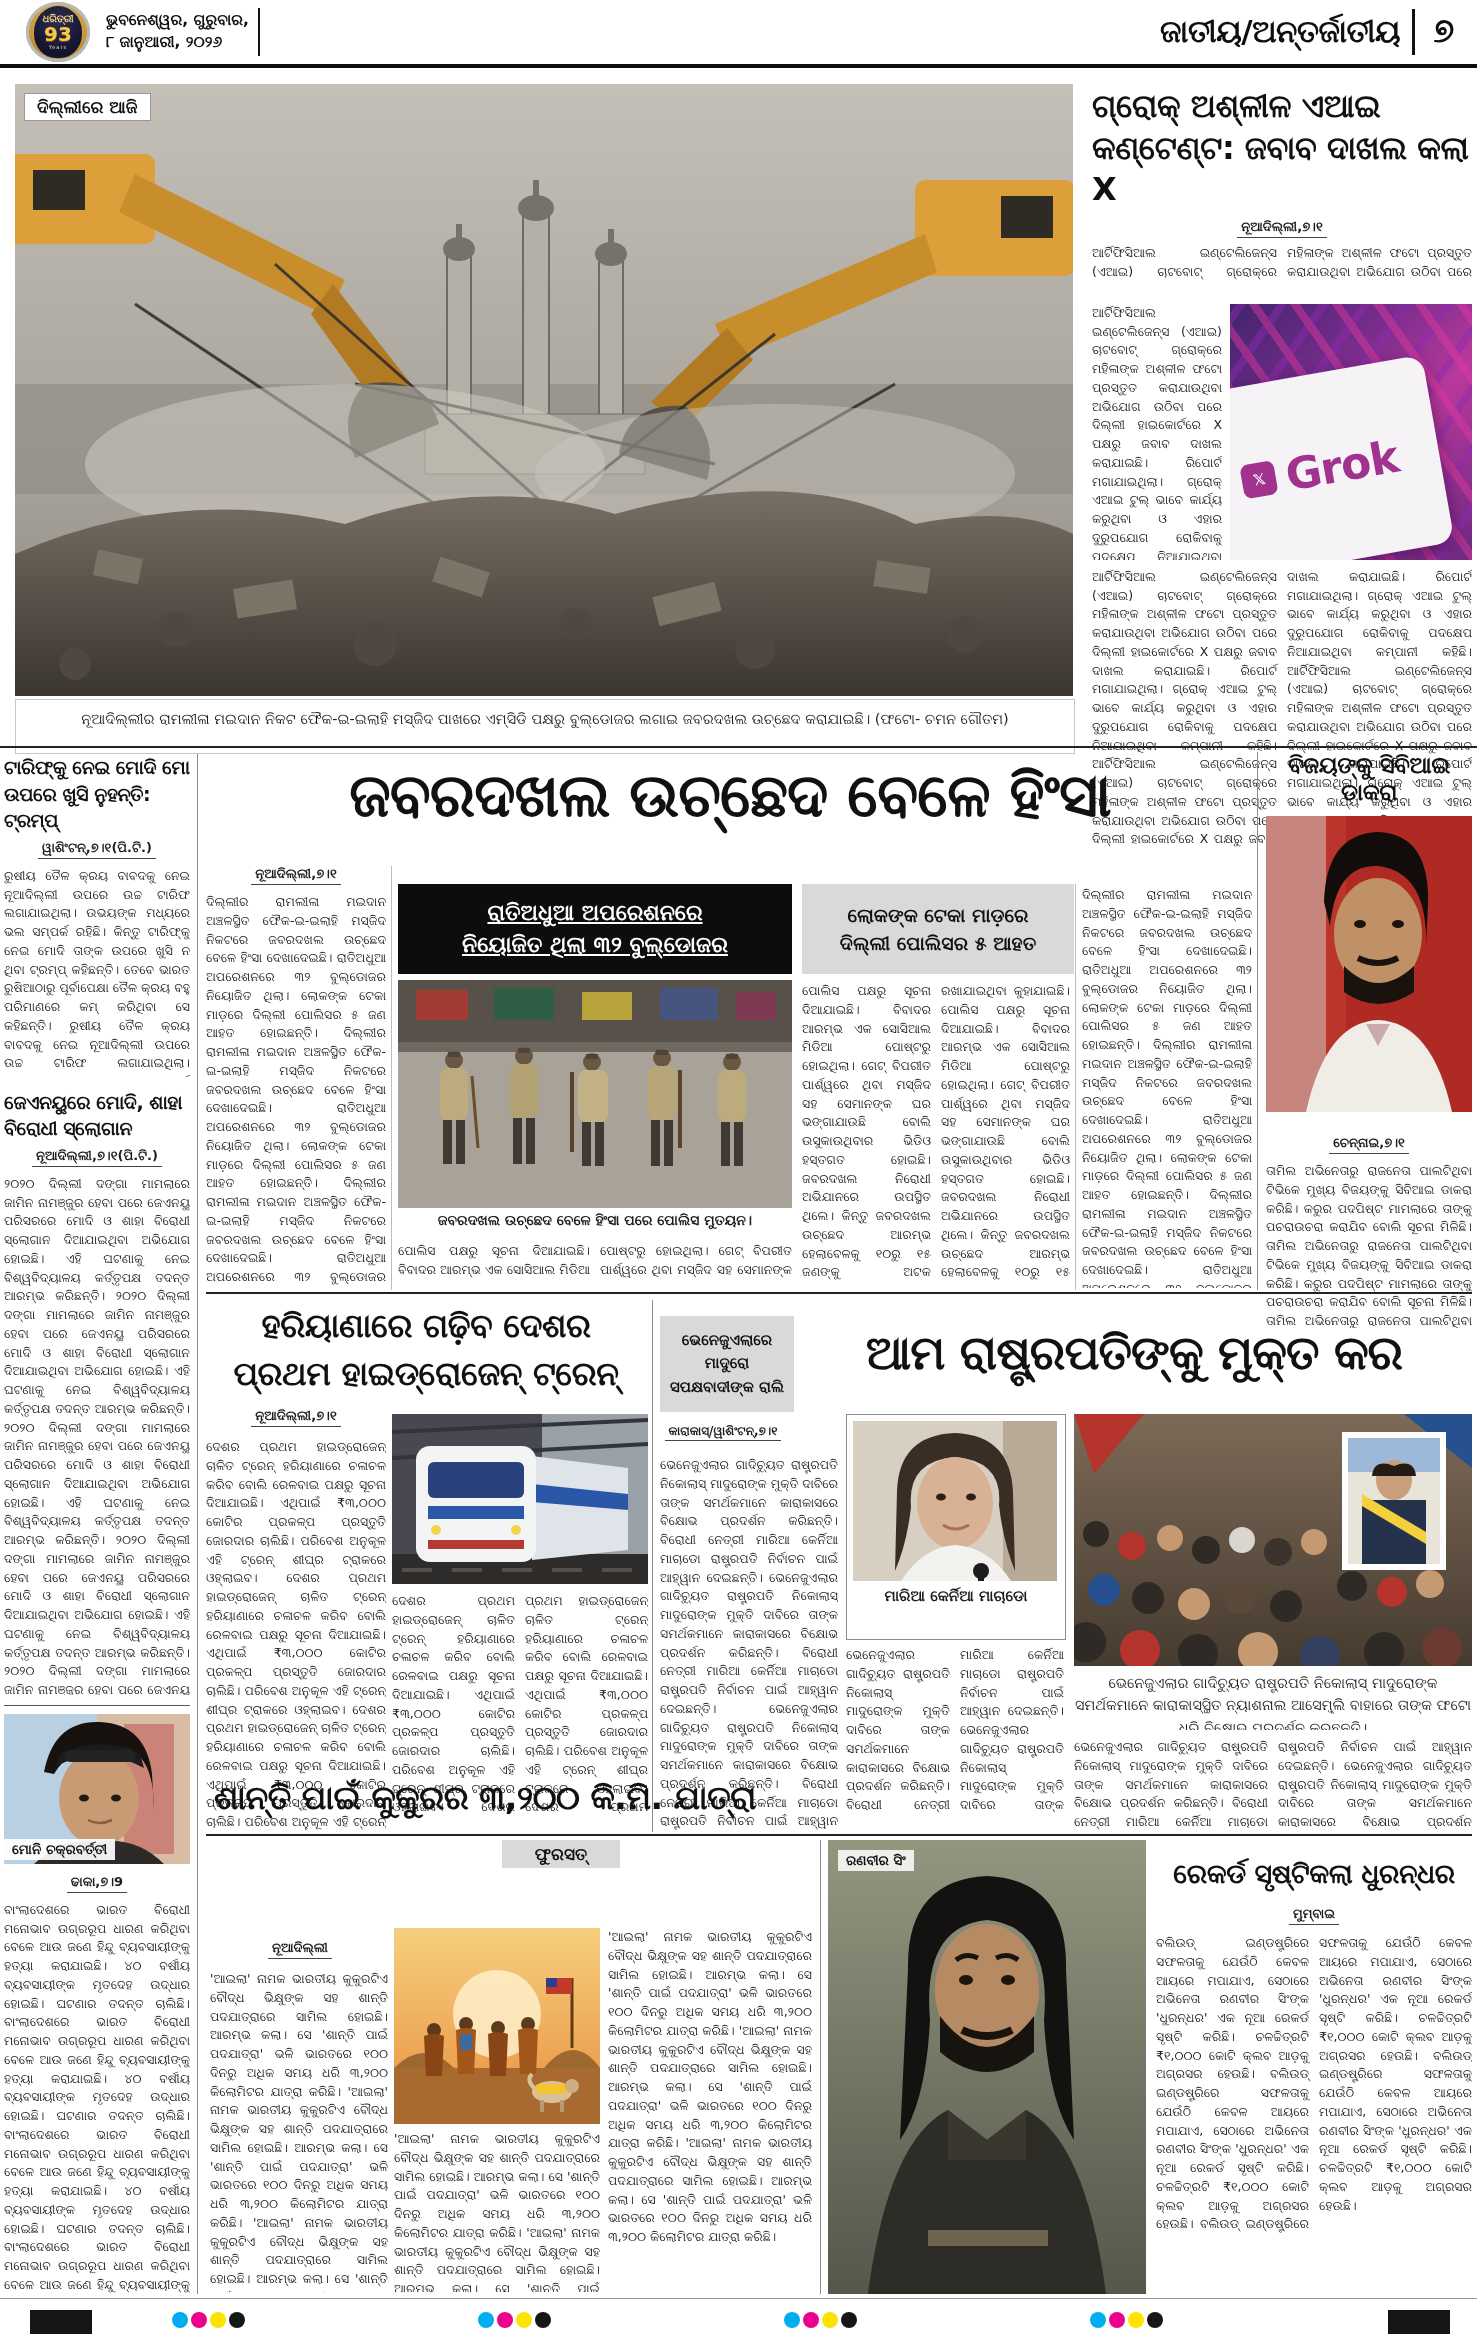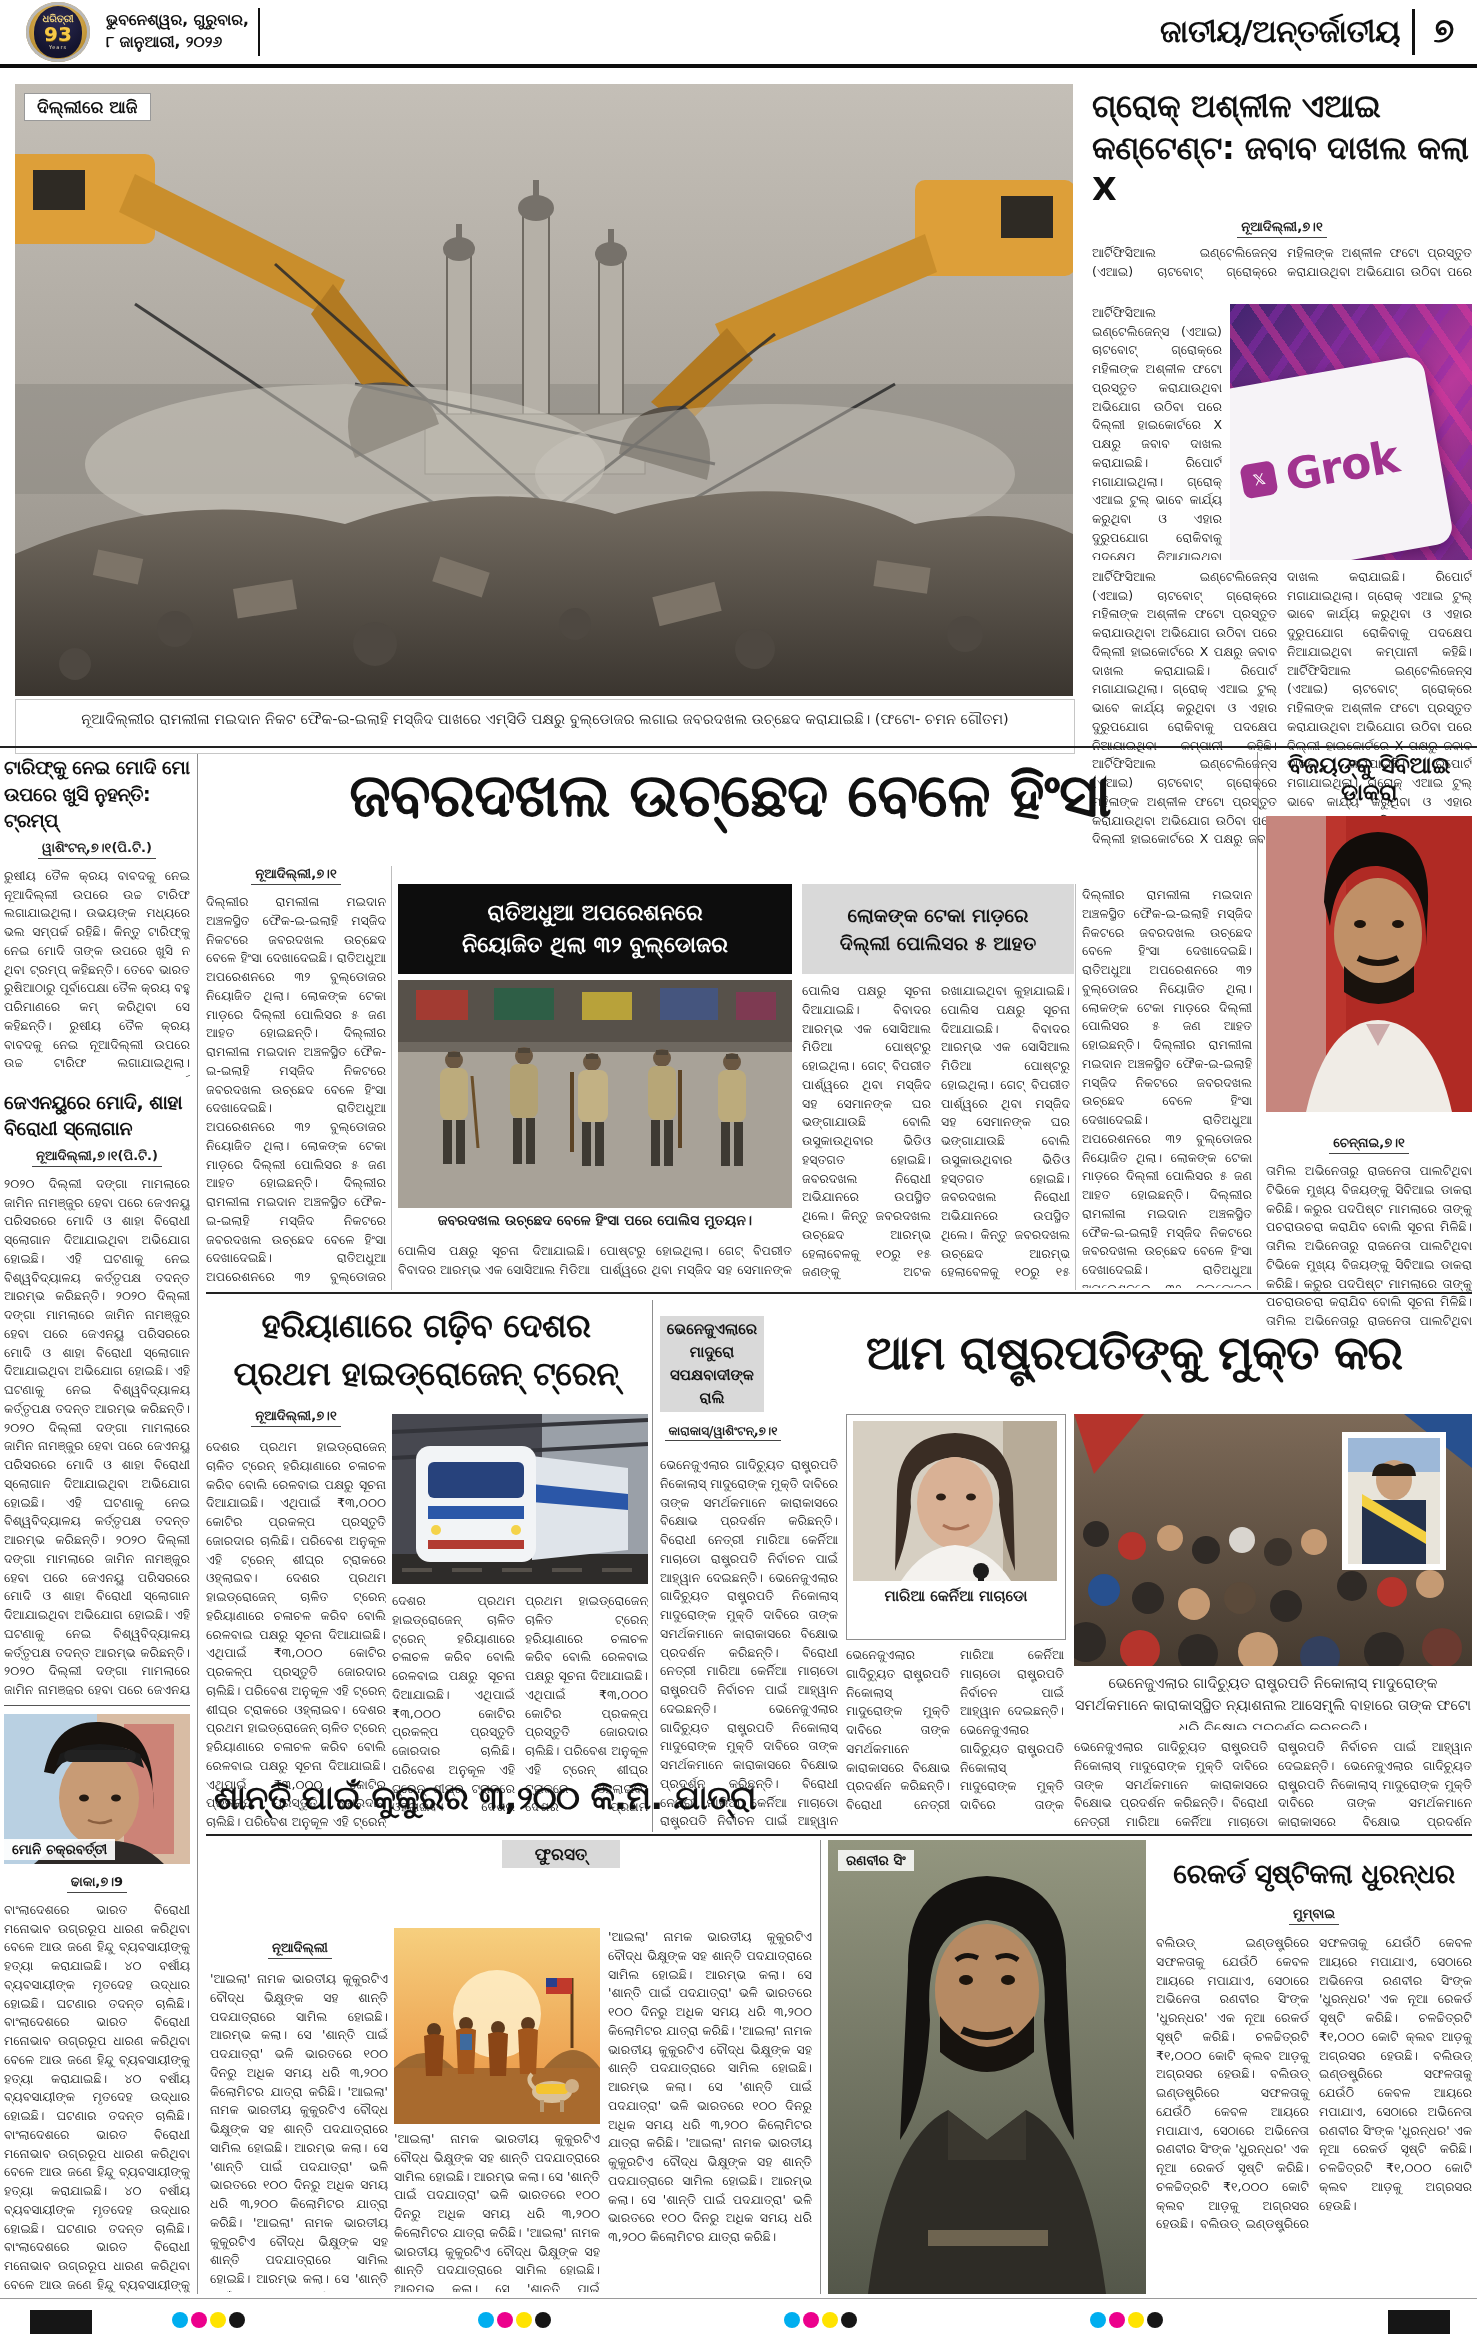--- a/index.html
+++ b/index.html
@@ -28,21 +28,21 @@
   .logo-core{position:absolute;left:14px;top:4px;width:48px;height:52px;border-radius:50% 50% 46% 46%;
              background:radial-gradient(circle at 50% 30%,#2c2c54 0%,#14142e 70%);
              display:flex;flex-direction:column;align-items:center;justify-content:center;}
   .logo-name{font-size:10px;font-weight:800;color:#f5d87e;line-height:1;}
   .logo-52{font-size:20px;font-weight:800;color:#f7c948;line-height:1;text-shadow:0 1px 0 #7a5a10;}
   .logo-years{font-size:5px;color:#efe3bd;letter-spacing:1px;}
   
   .photo-tag{position:absolute;left:10px;top:10px;background:#fff;color:#111;font-weight:800;
              font-size:17px;padding:3px 12px;box-shadow:0 0 0 1px #999;}
   .black-box{background:#0d0d0d;color:#fff;font-weight:800;text-align:center;
-             display:flex;flex-direction:column;justify-content:center;line-height:1.45;}
+             display:flex;flex-direction:column;justify-content:center;line-height:1.45;text-decoration:underline;}
   .grok-img{position:absolute;overflow:hidden;
             background:linear-gradient(135deg,#40246e 0%,#7b2d8e 35%,#b8399b 60%,#6e2a82 100%);}
   .grok-lattice{position:absolute;inset:0;opacity:.45;
       background:repeating-linear-gradient(55deg,transparent 0 26px,#e5399f 26px 34px),
                  repeating-linear-gradient(-55deg,transparent 0 26px,#8f2bb0 26px 34px);}
   .grok-card{position:absolute;left:-30px;top:70px;width:240px;height:190px;background:#f6f3f7;
              border-radius:18px;transform:rotate(-10deg);box-shadow:0 6px 18px rgba(40,0,60,.5);
              display:flex;align-items:center;justify-content:center;gap:10px;}
   .grok-mark{width:34px;height:34px;border-radius:8px;background:#a1338f;display:inline-block;
              color:#fff;font-weight:800;font-size:15px;line-height:34px;text-align:center;}
@@ -338,21 +338,21 @@
         <rect x="36" y="126" width="96" height="9" fill="#b23b32"></rect>
         <circle cx="44" cy="116" r="5" fill="#f4d34a"></circle>
           <circle cx="124" cy="116" r="5" fill="#f4d34a"></circle>
       </svg>
     </div>
     <div class="abs body-txt cols2" style="left:392px;top:1592px;width:256px;height:238px;">ଦେଶର ପ୍ରଥମ ହାଇଡ୍ରୋଜେନ୍ ଚାଳିତ ଟ୍ରେନ୍ ହରିୟାଣାରେ ଚଳାଚଳ କରିବ ବୋଲି ରେଳବାଇ ପକ୍ଷରୁ ସୂଚନା ଦିଆଯାଇଛି। ଏଥିପାଇଁ ₹୩,୦୦୦ କୋଟିର ପ୍ରକଳ୍ପ ପ୍ରସ୍ତୁତି ଜୋରଦାର ଚାଲିଛି। ପରିବେଶ ଅନୁକୂଳ ଏହି ଟ୍ରେନ୍ ଶୀଘ୍ର ଟ୍ରାକରେ ଓହ୍ଲାଇବ। ଦେଶର ପ୍ରଥମ ହାଇଡ୍ରୋଜେନ୍ ଚାଳିତ ଟ୍ରେନ୍ ହରିୟାଣାରେ ଚଳାଚଳ କରିବ ବୋଲି ରେଳବାଇ ପକ୍ଷରୁ ସୂଚନା ଦିଆଯାଇଛି। ଏଥିପାଇଁ ₹୩,୦୦୦ କୋଟିର ପ୍ରକଳ୍ପ ପ୍ରସ୍ତୁତି ଜୋରଦାର ଚାଲିଛି। ପରିବେଶ ଅନୁକୂଳ ଏହି ଟ୍ରେନ୍ ଶୀଘ୍ର ଟ୍ରାକରେ ଓହ୍ଲାଇବ। ଦେଶର ପ୍ରଥମ ହାଇଡ୍ରୋଜେନ୍ ଚାଳିତ ଟ୍ରେନ୍ ହରିୟାଣାରେ ଚଳାଚଳ କରିବ ବୋଲି ରେଳବାଇ ପକ୍ଷରୁ ସୂଚନା ଦିଆଯାଇଛି। ଏଥିପାଇଁ ₹୩,୦୦୦ କୋଟିର ପ୍ରକଳ୍ପ ପ୍ରସ୍ତୁତି ଜୋରଦାର ଚାଲିଛି। ପରିବେଶ ଅନୁକୂଳ ଏହି ଟ୍ରେନ୍ ଶୀଘ୍ର ଟ୍ରାକରେ ଓହ୍ଲାଇବ। ଦେଶର ପ୍ରଥମ ହାଇଡ୍ରୋଜେନ୍ ଚାଳିତ ଟ୍ରେନ୍ ହରିୟାଣାରେ ଚଳାଚଳ କରିବ ବୋଲି ରେଳବାଇ ପକ୍ଷରୁ ସୂଚନା ଦିଆଯାଇଛି। ଏଥିପାଇଁ ₹୩,୦୦୦ କୋଟିର ପ୍ରକଳ୍ପ ପ୍ରସ୍ତୁତି ଜୋରଦାର ଚାଲିଛି। ପରିବେଶ ଅନୁକୂଳ ଏହି ଟ୍ରେନ୍ ଶୀଘ୍ର ଟ୍ରାକରେ ଓହ୍ଲାଇବ।</div>
   </section>
   <div class="rule-v" style="left:652px;top:1300px;height:532px;"></div>
 
   <section>
-    <div class="abs kbox" style="left:660px;top:1316px;width:104px;height:96px;font-size:15px;line-height:1.55;display:flex;flex-direction:column;justify-content:center;">
+    <div class="abs kbox" style="left:660px;top:1316px;width:134px;height:96px;font-size:15px;line-height:1.55;display:flex;flex-direction:column;justify-content:center;">
       <div>ଭେନେଜୁଏଲାରେ</div>
       <div>ମାଦୁରୋ</div>
       <div>ସପକ୍ଷବାଦୀଙ୍କ ରାଲି</div>
     </div>
     <h2 class="abs hl" style="left:796px;top:1308px;width:676px;margin:0;font-size:47px;line-height:1.9;text-align:center;letter-spacing:-1px;">ଆମ ରାଷ୍ଟ୍ରପତିଙ୍କୁ ମୁକ୍ତ କର</h2>
     <div class="abs dateline" style="left:652px;top:1424px;width:142px;font-size:12px;"><span>କାରାକାସ୍/ୱାଶିଂଟନ୍,୭।୧</span></div>
     <div class="abs body-txt" style="left:660px;top:1456px;width:178px;height:374px;">ଭେନେଜୁଏଲାର ଗାଦିଚ୍ୟୁତ ରାଷ୍ଟ୍ରପତି ନିକୋଲାସ୍ ମାଦୁରୋଙ୍କ ମୁକ୍ତି ଦାବିରେ ତାଙ୍କ ସମର୍ଥକମାନେ କାରାକାସରେ ବିକ୍ଷୋଭ ପ୍ରଦର୍ଶନ କରିଛନ୍ତି। ବିରୋଧୀ ନେତ୍ରୀ ମାରିଆ କେର୍ନିଆ ମାଚାଡୋ ରାଷ୍ଟ୍ରପତି ନିର୍ବାଚନ ପାଇଁ ଆହ୍ୱାନ ଦେଇଛନ୍ତି। ଭେନେଜୁଏଲାର ଗାଦିଚ୍ୟୁତ ରାଷ୍ଟ୍ରପତି ନିକୋଲାସ୍ ମାଦୁରୋଙ୍କ ମୁକ୍ତି ଦାବିରେ ତାଙ୍କ ସମର୍ଥକମାନେ କାରାକାସରେ ବିକ୍ଷୋଭ ପ୍ରଦର୍ଶନ କରିଛନ୍ତି। ବିରୋଧୀ ନେତ୍ରୀ ମାରିଆ କେର୍ନିଆ ମାଚାଡୋ ରାଷ୍ଟ୍ରପତି ନିର୍ବାଚନ ପାଇଁ ଆହ୍ୱାନ ଦେଇଛନ୍ତି। ଭେନେଜୁଏଲାର ଗାଦିଚ୍ୟୁତ ରାଷ୍ଟ୍ରପତି ନିକୋଲାସ୍ ମାଦୁରୋଙ୍କ ମୁକ୍ତି ଦାବିରେ ତାଙ୍କ ସମର୍ଥକମାନେ କାରାକାସରେ ବିକ୍ଷୋଭ ପ୍ରଦର୍ଶନ କରିଛନ୍ତି। ବିରୋଧୀ ନେତ୍ରୀ ମାରିଆ କେର୍ନିଆ ମାଚାଡୋ ରାଷ୍ଟ୍ରପତି ନିର୍ବାଚନ ପାଇଁ ଆହ୍ୱାନ ଦେଇଛନ୍ତି। ଭେନେଜୁଏଲାର ଗାଦିଚ୍ୟୁତ ରାଷ୍ଟ୍ରପତି ନିକୋଲାସ୍ ମାଦୁରୋଙ୍କ ମୁକ୍ତି ଦାବିରେ ତାଙ୍କ ସମର୍ଥକମାନେ କାରାକାସରେ ବିକ୍ଷୋଭ ପ୍ରଦର୍ଶନ କରିଛନ୍ତି। ବିରୋଧୀ ନେତ୍ରୀ ମାରିଆ କେର୍ନିଆ ମାଚାଡୋ ରାଷ୍ଟ୍ରପତି ନିର୍ବାଚନ ପାଇଁ ଆହ୍ୱାନ ଦେଇଛନ୍ତି।</div>
 
     <div class="abs" style="left:846px;top:1414px;width:218px;height:224px;border:1px solid #8d8d8d;">
       <div class="photo" style="position:relative;left:6px;top:6px;width:204px;height:160px;">

